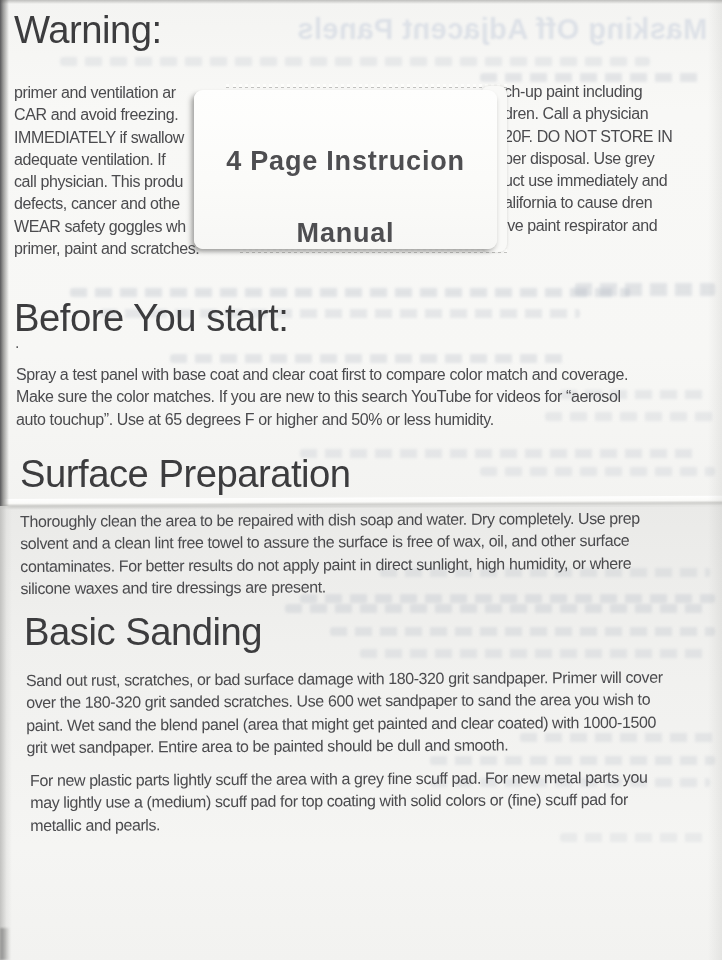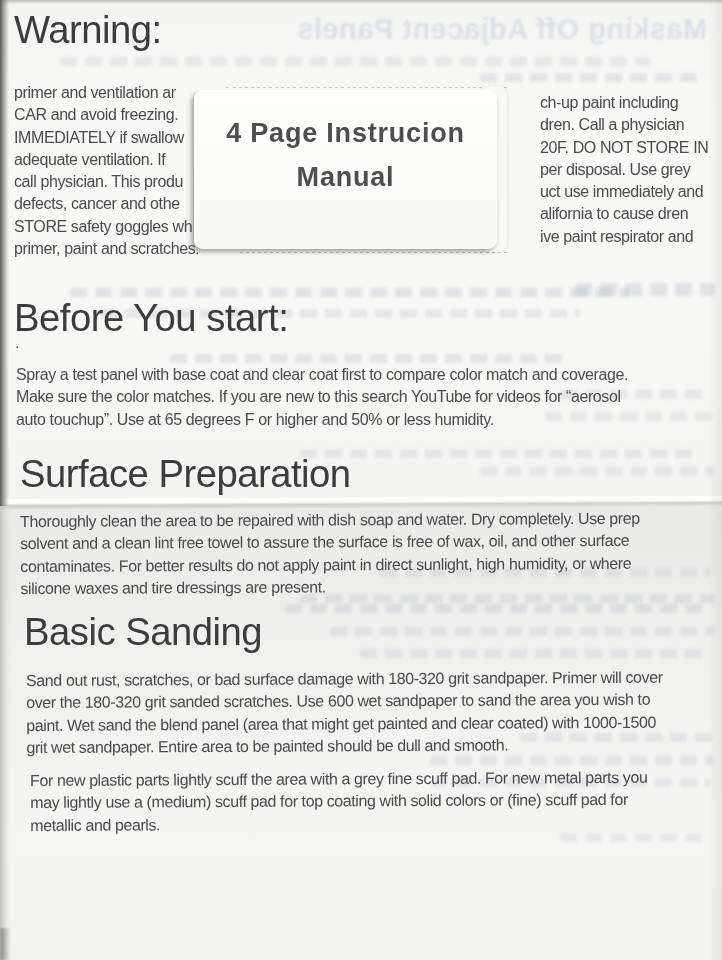--- a/index.html
+++ b/index.html
@@ -90,20 +90,21 @@
     position:absolute;left:194px;top:90px;width:303px;height:159px;
     background:linear-gradient(180deg,#fefefd 0%,#fbfbf9 55%,#f7f7f5 100%);
     border-radius:9px;
     box-shadow:-4px 3px 5px -1px rgba(85,85,83,.45),0 3px 4px rgba(0,0,0,.14);
     display:flex;flex-direction:column;align-items:center;
     padding-top:28px;box-sizing:border-box;row-gap:13px;
   }
   .sticker-line{
     font-size:27px;font-weight:700;color:#4e4e51;letter-spacing:.8px;
     white-space:nowrap;
+    margin-top:28px;
   }
 </style>
 </head>
 <body>
 
 <div class="stage">
 
   <div class="sheet-top"></div>
   <div class="sheet-bottom"></div>
 
@@ -130,25 +131,25 @@
 
   <div class="h1" style="left:14px;top:8px;">Warning:</div>
 
   <div class="para" style="left:14px;top:82px;">
     <div class="tline">primer and ventilation ar</div>
     <div class="tline">CAR and avoid freezing.</div>
     <div class="tline">IMMEDIATELY if swallow</div>
     <div class="tline">adequate ventilation. If</div>
     <div class="tline">call physician. This produ</div>
     <div class="tline">defects, cancer and othe</div>
-    <div class="tline">STORE safety goggles wh</div>
+    <div class="tline">WEAR safety goggles wh</div>
     <div class="tline">primer, paint and scratches.</div>
   </div>
 
-  <div class="para" style="left:504px;top:92px;margin-left:36px;">
+  <div class="para" style="left:504px;top:81px;">
     <div class="tline">ch-up paint including</div>
     <div class="tline">dren. Call a physician</div>
     <div class="tline">20F. DO NOT STORE IN</div>
     <div class="tline">per disposal. Use grey</div>
     <div class="tline">uct use immediately and</div>
     <div class="tline">alifornia to cause dren</div>
     <div class="tline">ive paint respirator and</div>
   </div>
 
   <div class="perf perf-top"></div>

